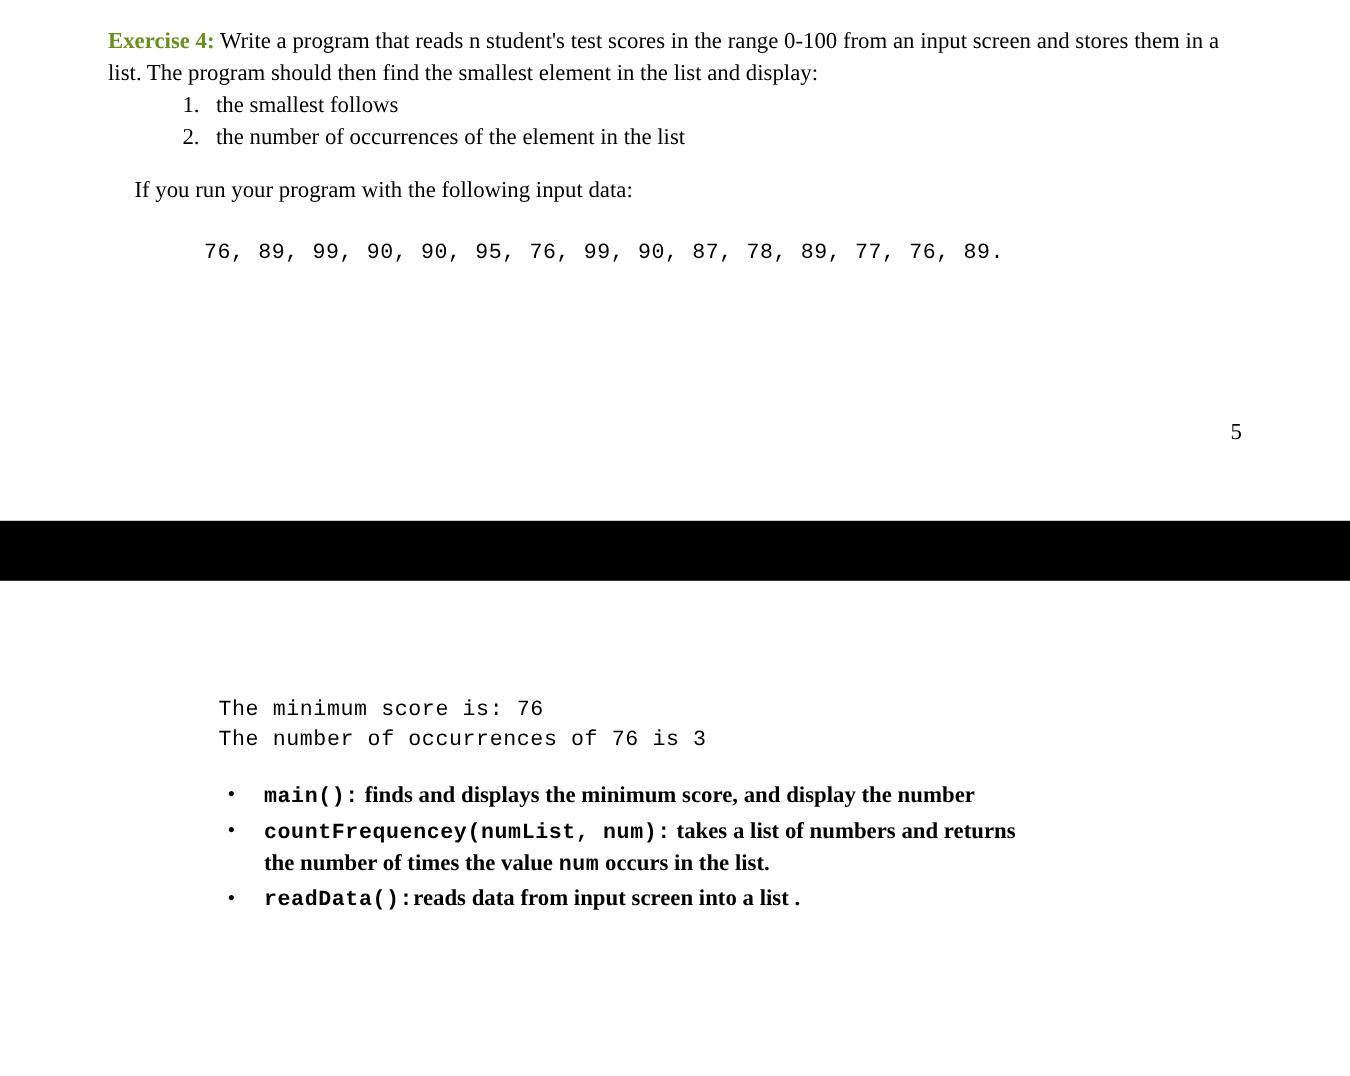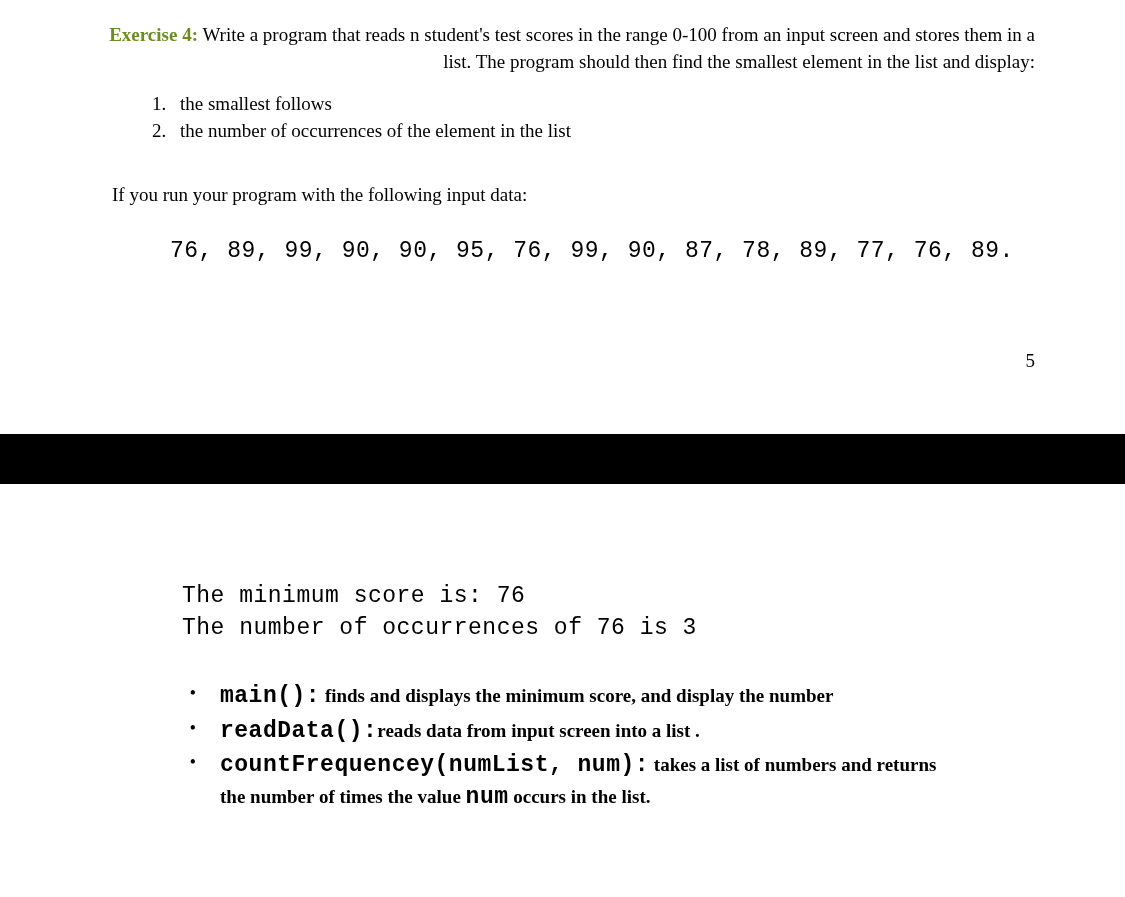--- a/index.html
+++ b/index.html
@@ -18,43 +18,42 @@
       position: relative;
     }
     .page-top {
       padding: 22px 90px 20px 90px;
     }
     .exercise-label {
       color: #6b8e23;
       font-weight: bold;
     }
     .intro-para {
-      margin-bottom: 16px;
-      text-align: right;
+      margin-bottom: 0;
     }
     .ordered-list {
       margin-left: 90px;
       list-style: none;
     }
     .ordered-list li {
       position: relative;
       padding-left: 0;
     }
     .ordered-list li .num {
       position: absolute;
       left: -28px;
     }
     .section-text {
-      margin-top: 38px;
+      margin-top: 18px;
       margin-bottom: 26px;
       margin-left: 22px;
     }
     .mono {
       font-family: 'Courier New', Courier, monospace;
-      font-size: 23px;
+      font-size: 18px;
       letter-spacing: 0.5px;
     }
     .data-line {
       margin-left: 80px;
     }
     .output-label {
       margin-left: 22px;
       margin-top: 30px;
     }
     .page-number {
@@ -73,21 +72,21 @@
     }
     .page-bottom {
       position: absolute;
       top: 580px;
       left: 0;
       width: 100%;
       padding: 0 90px 0 90px;
     }
     .output-block {
       margin-left: 92px;
-      margin-bottom: 36px;
+      margin-bottom: 20px;
     }
     .output-block div {
       line-height: 1.4;
     }
     .functions-label {
       margin-left: 22px;
       margin-bottom: 8px;
     }
     .bullet-list {
       margin-left: 100px;
@@ -142,24 +141,24 @@
     <div>The minimum score is: 76</div>
     <div>The number of occurrences of 76 is 3</div>
   </div>
   <ul class="bullet-list">
     <li>
       <div class="justify">
         <span class="mono">main():</span><span> finds and displays the minimum score, and display the number</span>
       </div>
     </li>
     <li>
-      <span class="mono">readData():</span><span>reads data from input screen into a list .</span>
-    </li>
-    <li>
       <div class="justify">
         <span class="mono">countFrequencey(numList, num):</span><span> takes a list of numbers and returns</span>
       </div>
       <div>
         <span>the number of times the value </span><span class="mono">num</span><span>  occurs in the list.</span>
       </div>
     </li>
+    <li>
+      <span class="mono">readData():</span><span>reads data from input screen into a list .</span>
+    </li>
   </ul>
 </div>
 
 </body></html>

